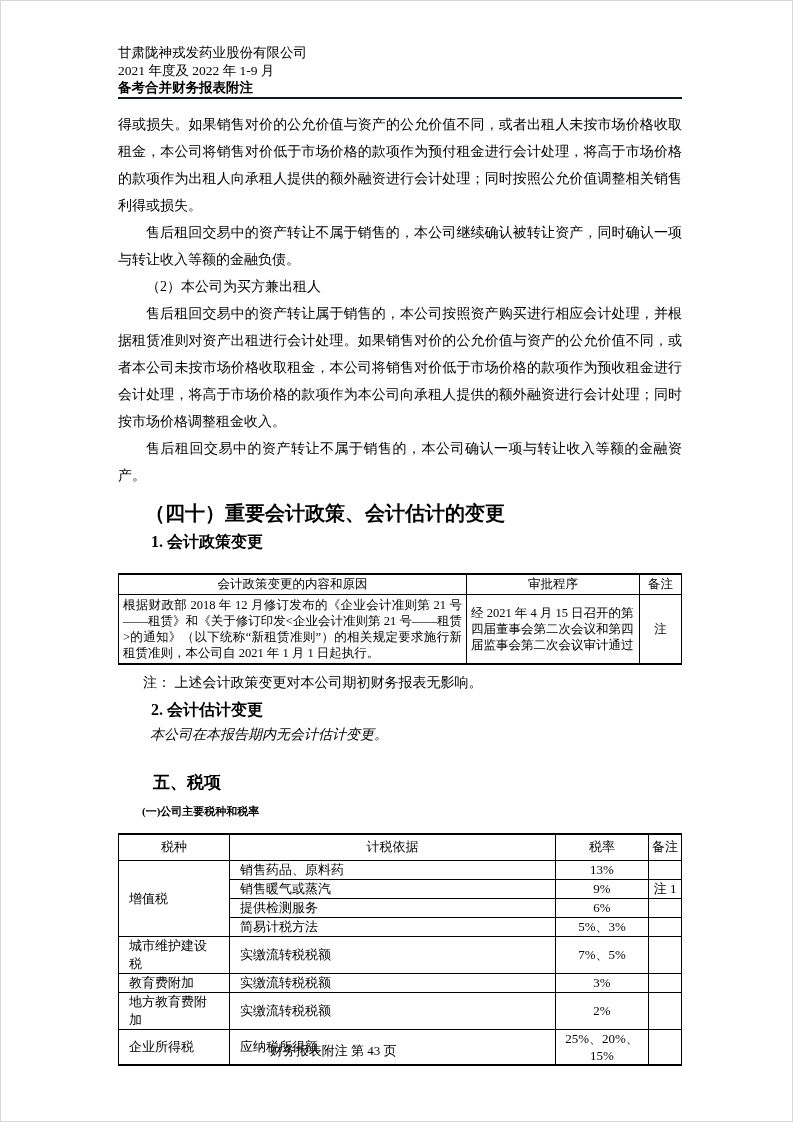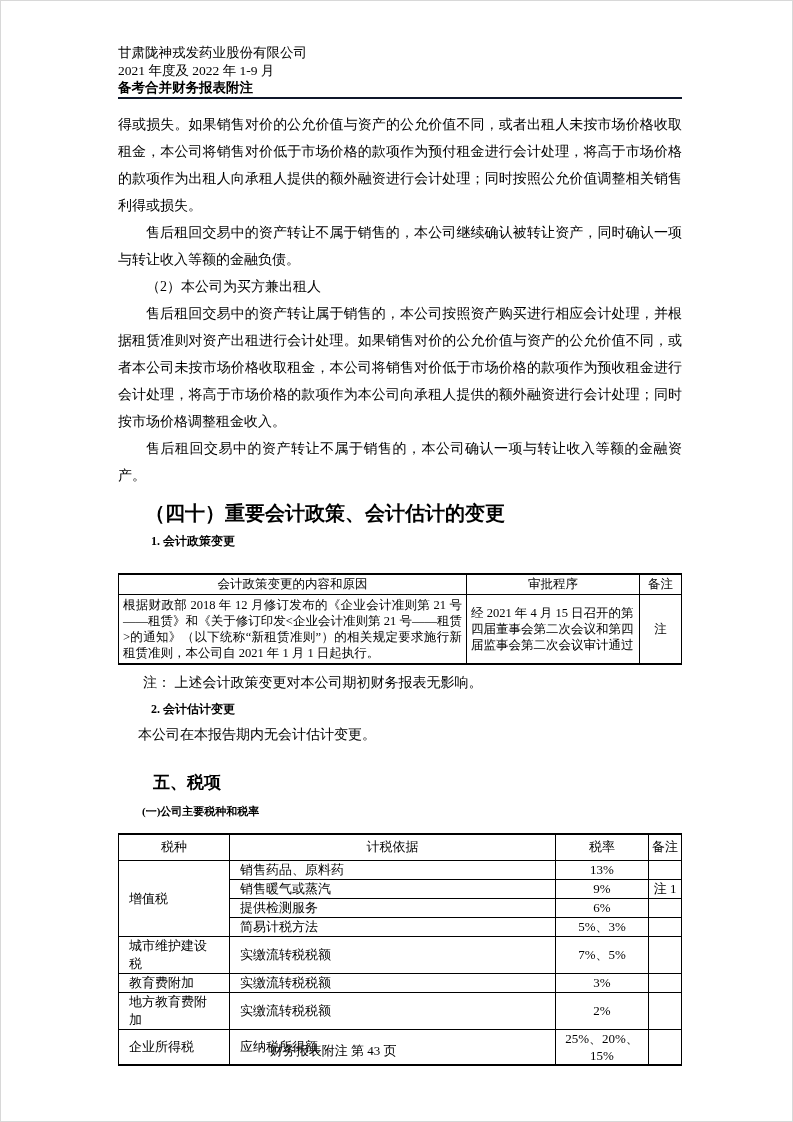--- a/index.html
+++ b/index.html
@@ -18,24 +18,24 @@
   .hline { font-size:13.5px; line-height:17.5px; }
   .hline.bold { font-weight:bold; }
   .doc-header { border-bottom:2px solid #0f172a; }
 
   .body-main { margin-top:12px; }
   .para {
     margin:0; font-size:14px; line-height:27px;
     text-align:justify; text-justify:inter-ideograph;
   }
   .para.indent { text-indent:2em; }
-  .para.small-ind { margin-left:20px; text-align:left; }
+  .para.small-ind { margin-left:32px; text-align:left;font-style:italic; }
 
   .h40 { margin:12px 0 0 27px; font-size:20px; line-height:24px; font-weight:bold; }
-  .hsub { margin:5px 0 0 33px; font-size:12px; line-height:23px; font-weight:bold; }
+  .hsub { margin:5px 0 0 33px; font-size:16px; line-height:23px; font-weight:bold; }
   .h5  { margin:23px 0 0 35px; font-size:17px; line-height:24px; font-weight:bold; }
   .h51 { margin:5px 0 0 24px; font-size:11px; line-height:23px; font-weight:bold; }
 
   table.tbl {
     border-collapse:collapse;
     width:564px;
     margin-top:20px;
     border-top:2.5px solid #000;
     border-bottom:2.5px solid #000;
     table-layout:fixed;

